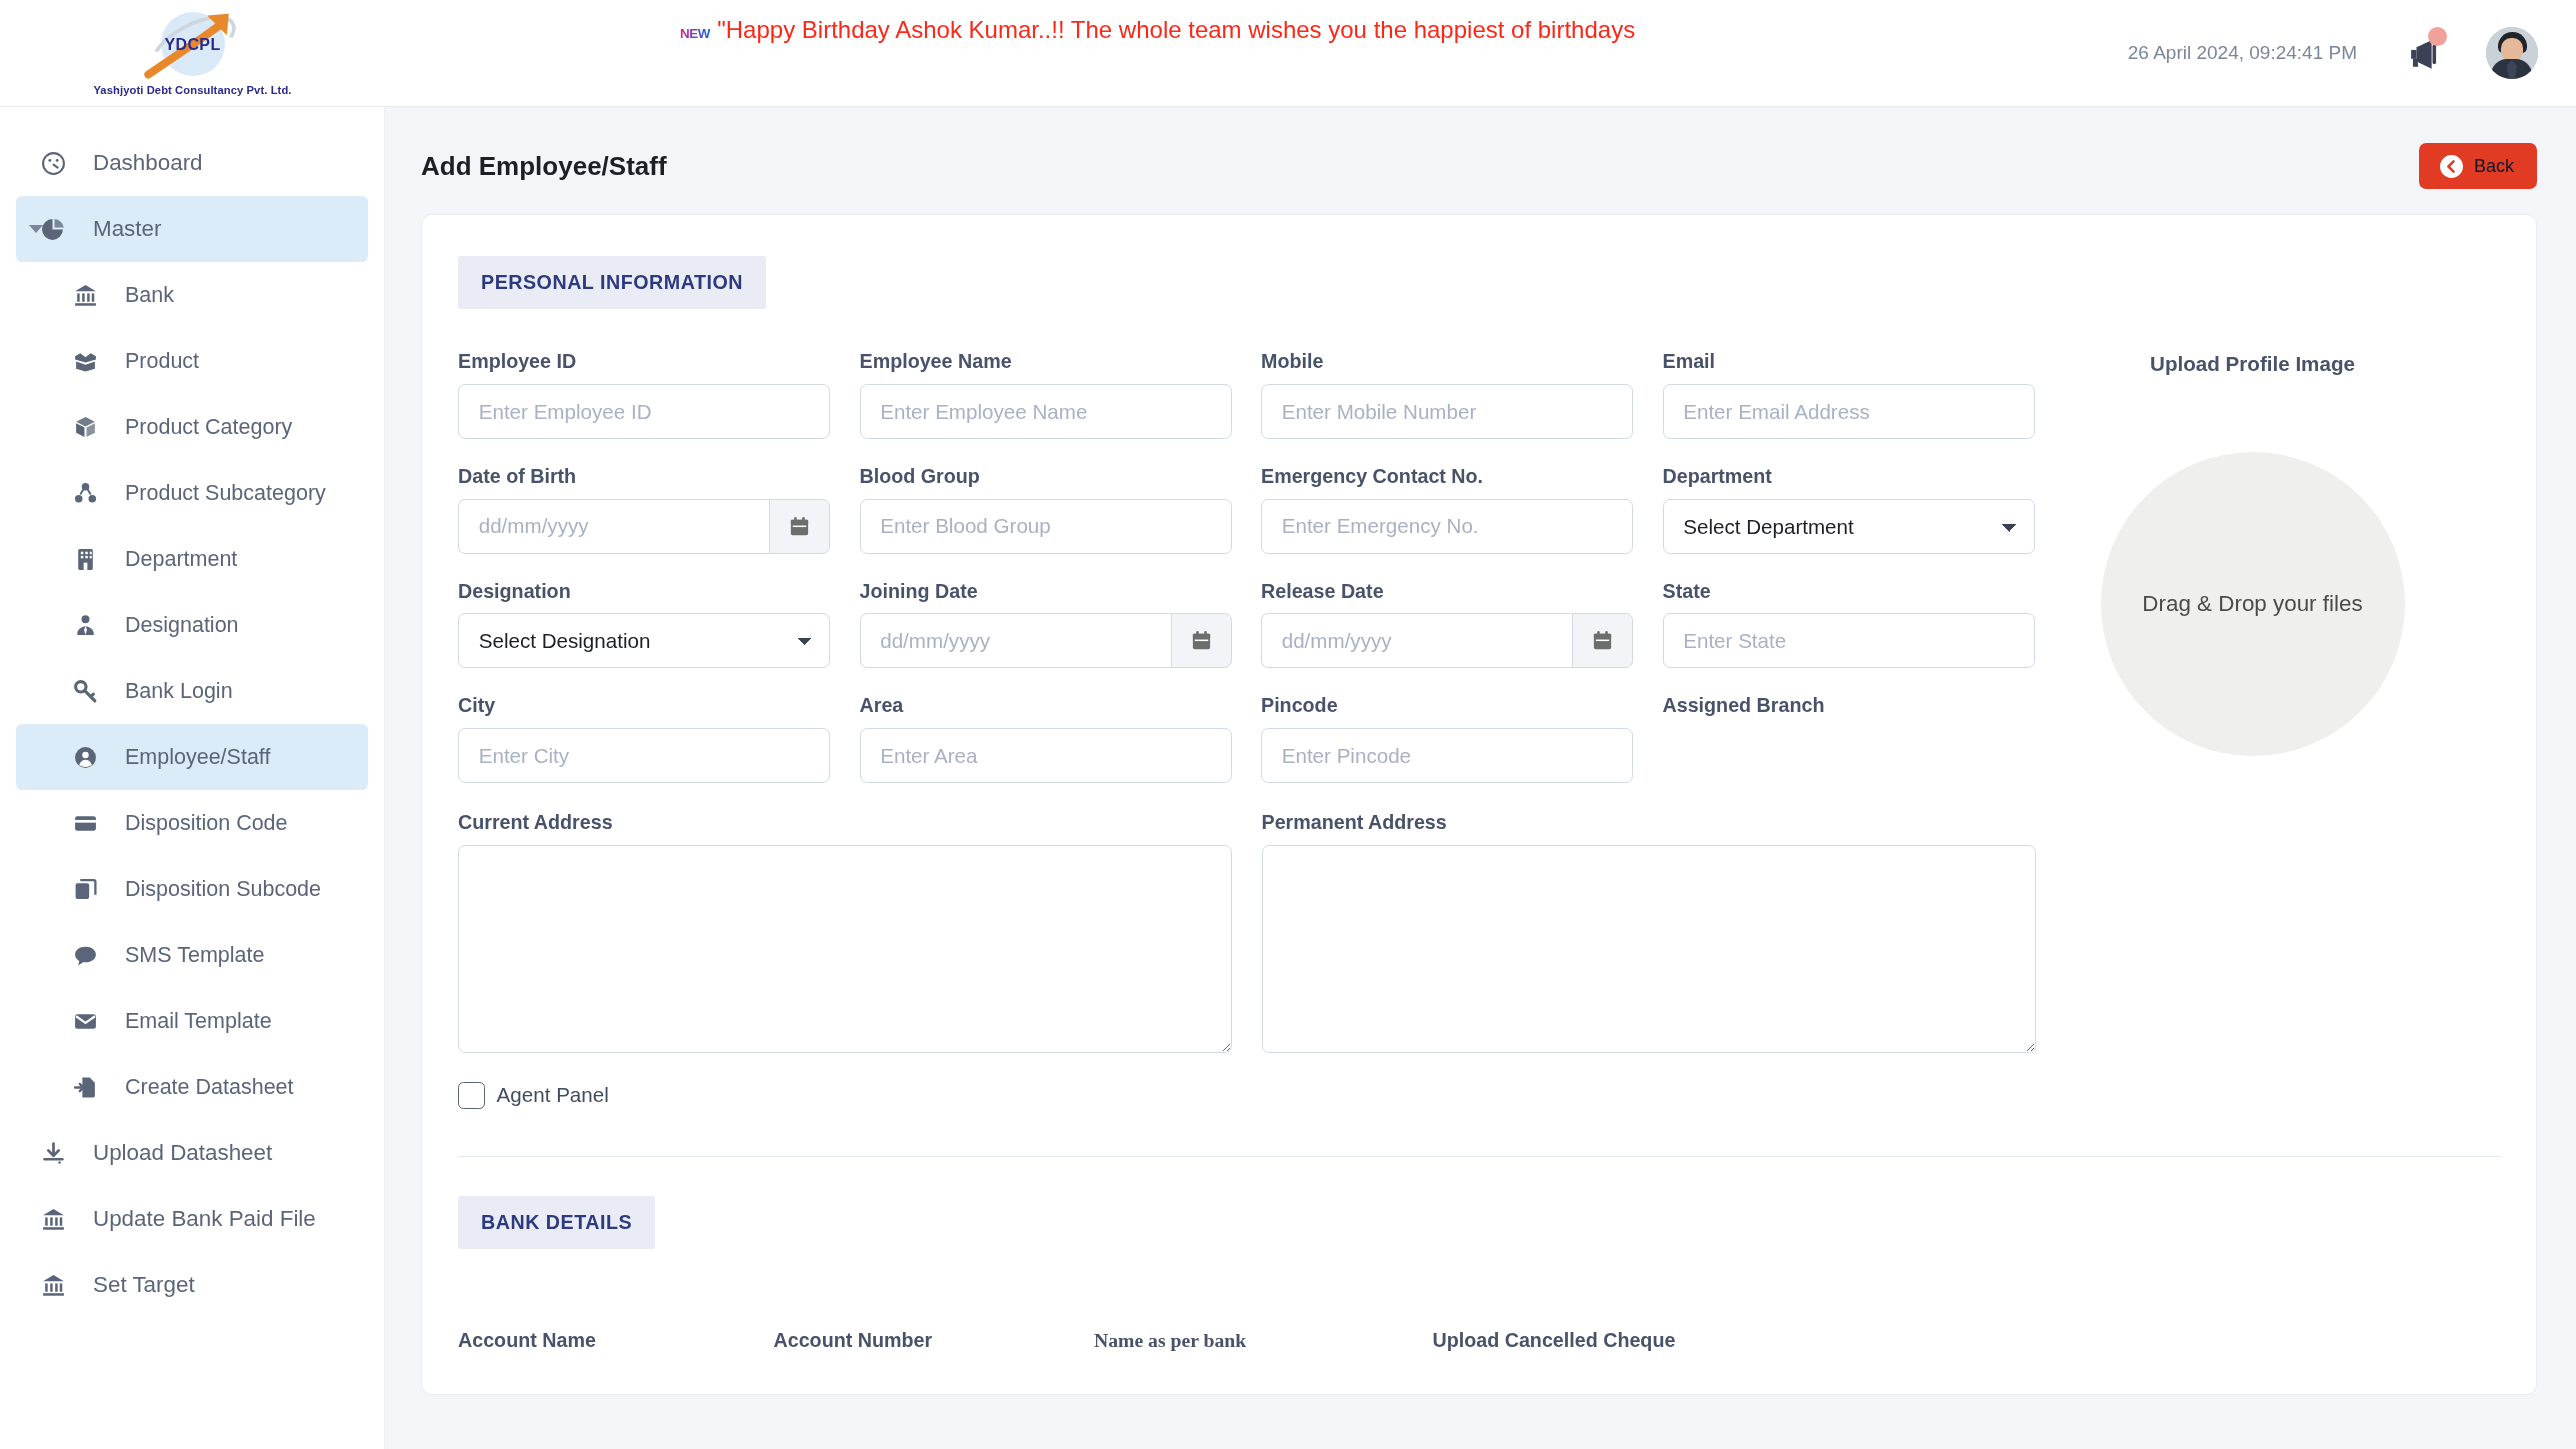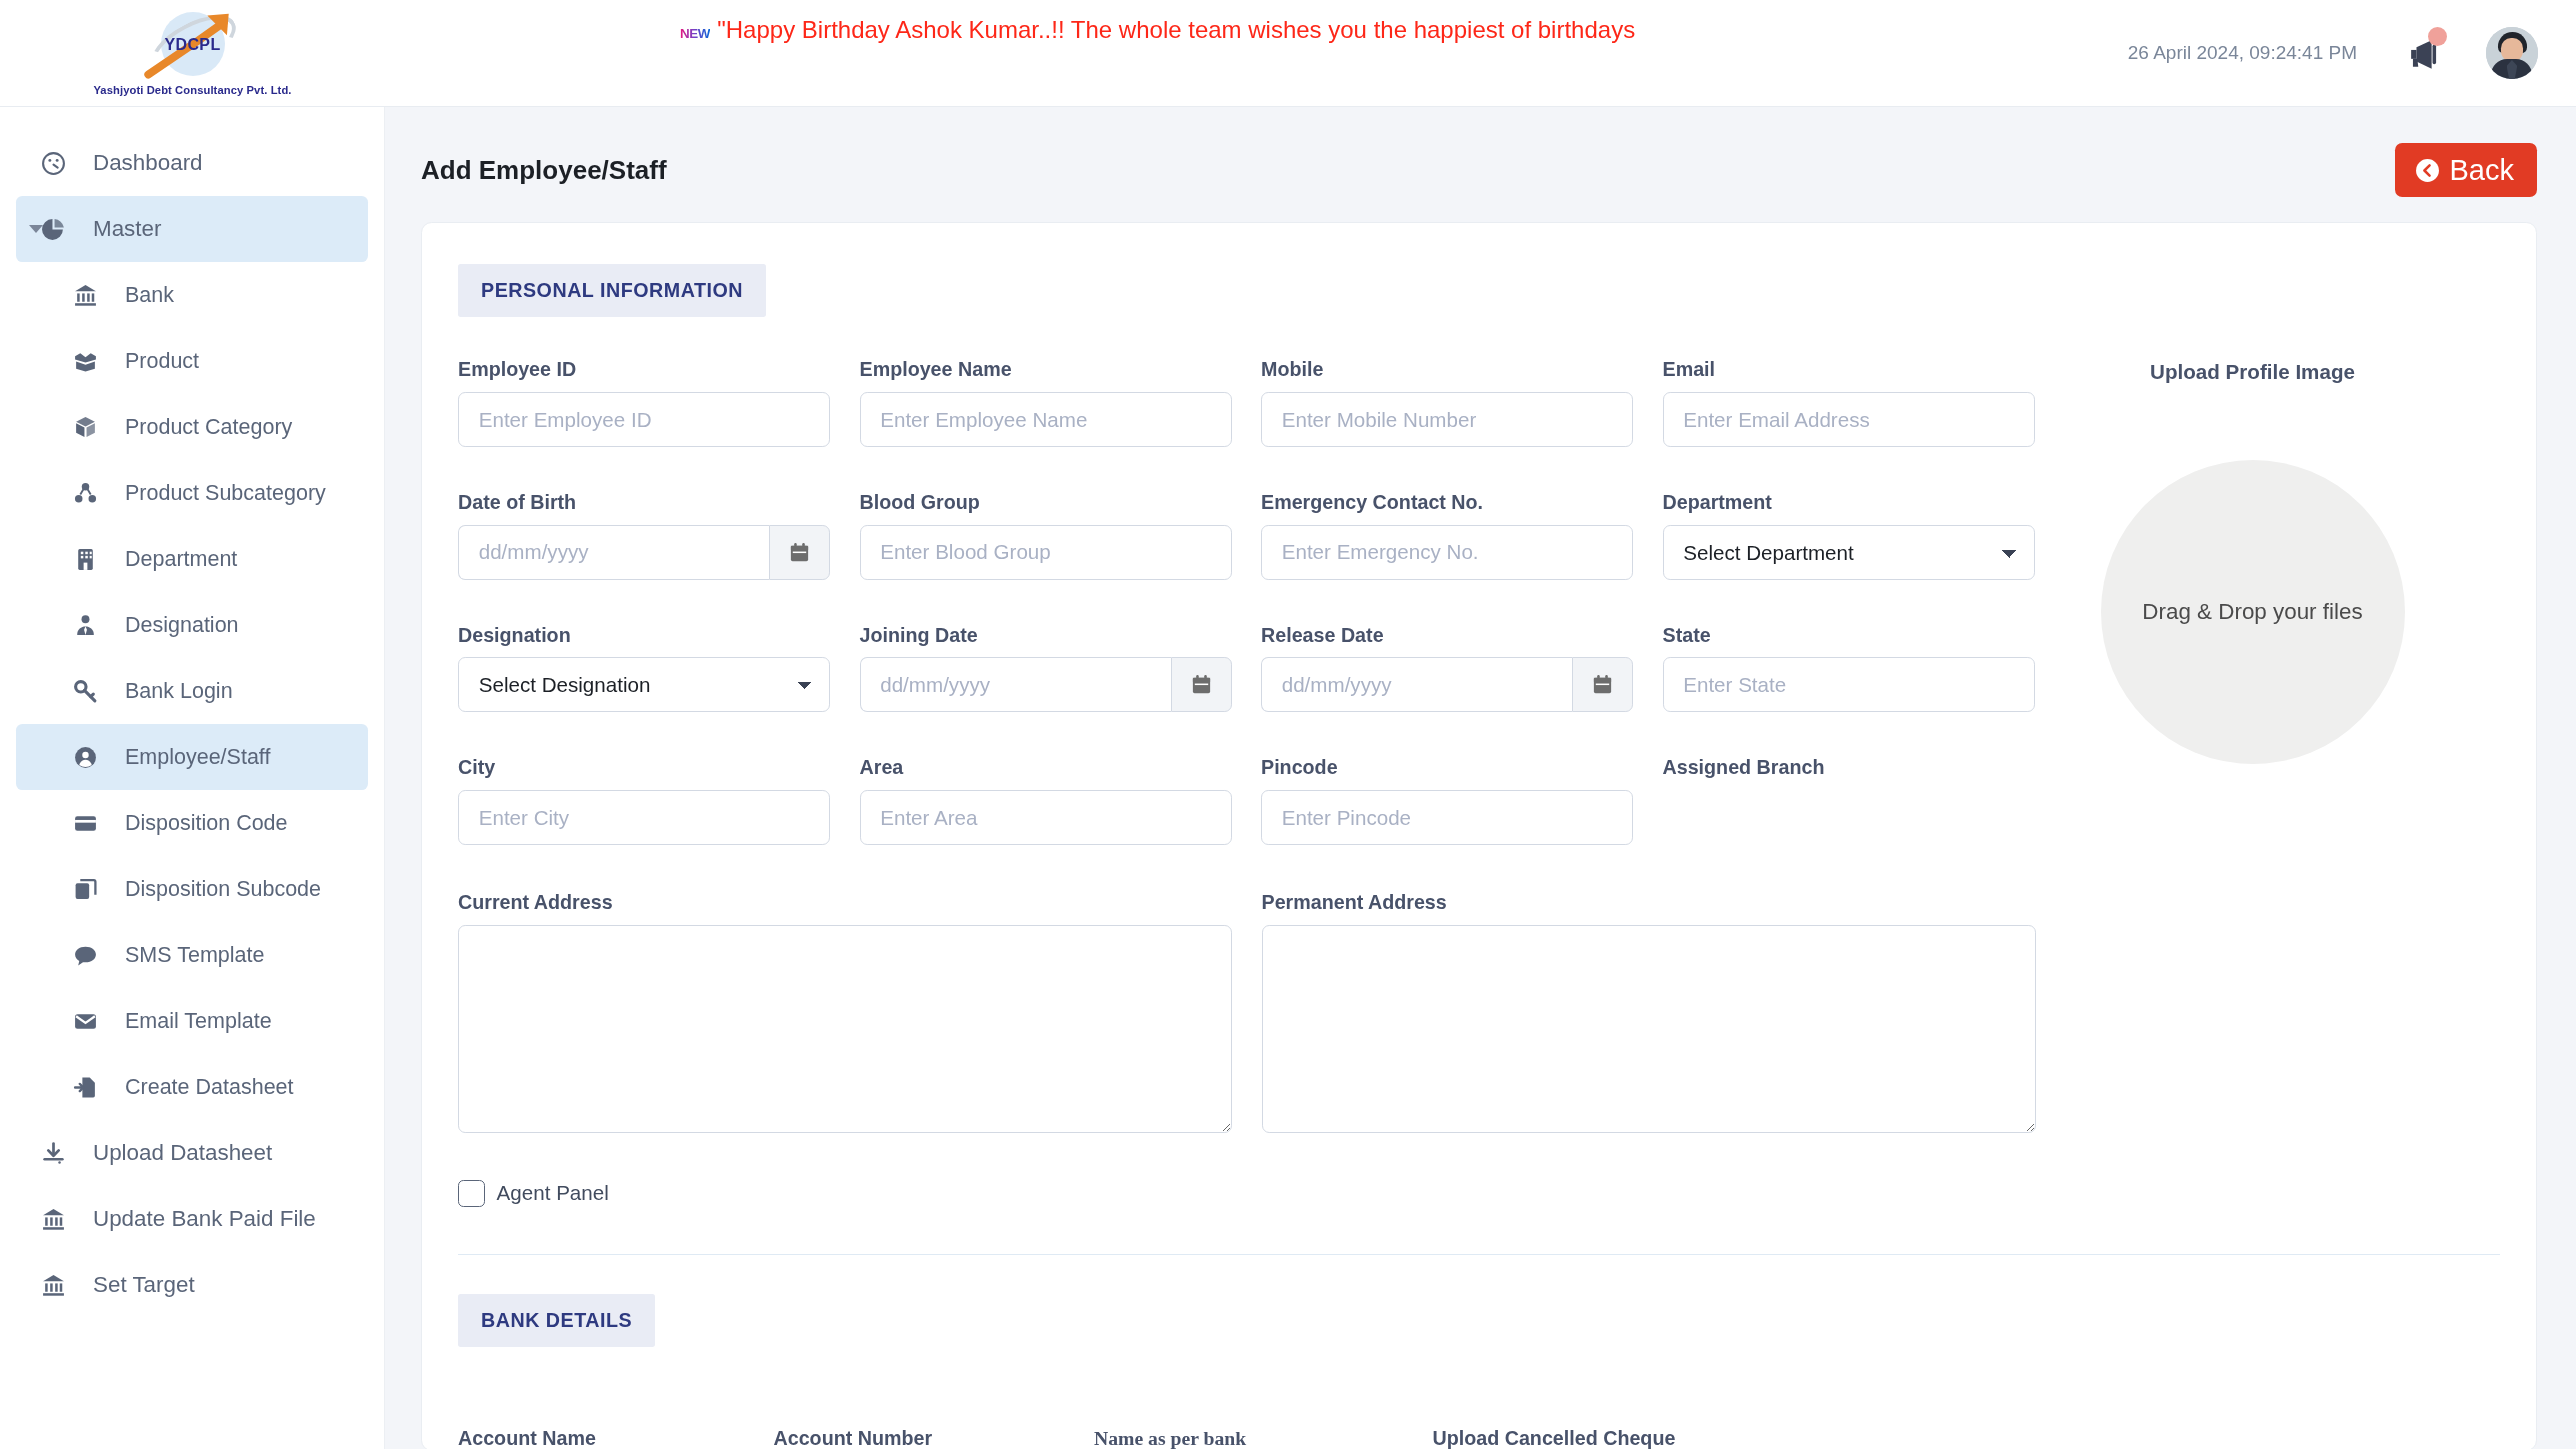--- a/index.html
+++ b/index.html
@@ -149,22 +149,22 @@
     background: #f3f5f9;
     overflow: hidden;
   }
   .page-head {
     display: flex; align-items: center; justify-content: space-between;
     padding: 36px 39px 25px 36px;
   }
   .page-title { font-size: 26px; font-weight: bold; color: #1c2026; }
   .back-btn {
     display: inline-flex; align-items: center; gap: 9.8px;
-    background: #e13b24; color: #ffffff;
-    font-size: 29px;
+    background: #e13b24; color: #0f172a;
+    font-size: 18px;
     padding: 10.7px 23px 10.7px 19.7px;
     border: none; border-radius: 7.2px;
     cursor: pointer;
   }
   .back-ico { width: 25px; height: 25px; flex: 0 0 25px; }
 
   .card {
     margin: 0 39px 0 36px;
     background: #ffffff;
     border-radius: 10.7px;
@@ -180,21 +180,21 @@
     letter-spacing: 0.5px;
     padding: 15px 23px;
     border-radius: 2.7px;
     margin-bottom: 41px;
   }
 
   .form-area { display: flex; gap: 0; }
   .fields { width: 1547px; flex: 0 0 1547px; }
   .uploader-col { flex: 1 1 auto; display: flex; flex-direction: column; align-items: center; padding-top: 0; gap: 42px; }
 
-  .row { display: flex; gap: 29.5px; margin-bottom: 44px; }
+  .row { display: flex; gap: 29.5px; margin-bottom: 26px; }
   .fg { width: 372px; flex: 0 0 372px; }
   .fg.wide { width: 774px; flex: 0 0 774px; }
   .fg label {
     display: block;
     font-size: 19.7px; color: #48526a; font-weight: 600;
     margin-bottom: 10.7px;
   }
   .ctrl {
     width: 100%; height: 55px;
     border: 0.9px solid #d3d9e3;

